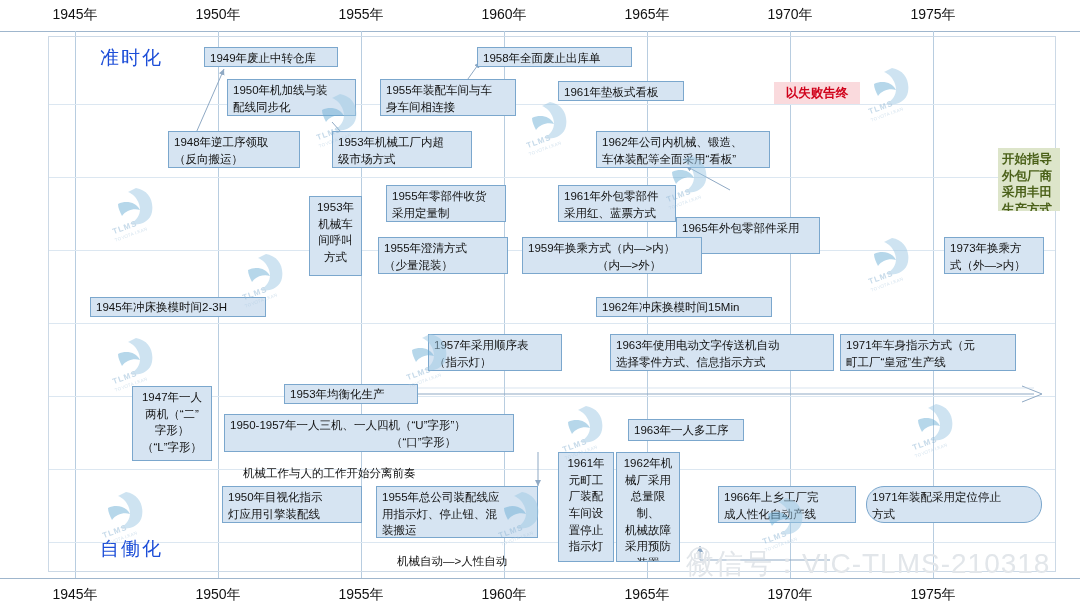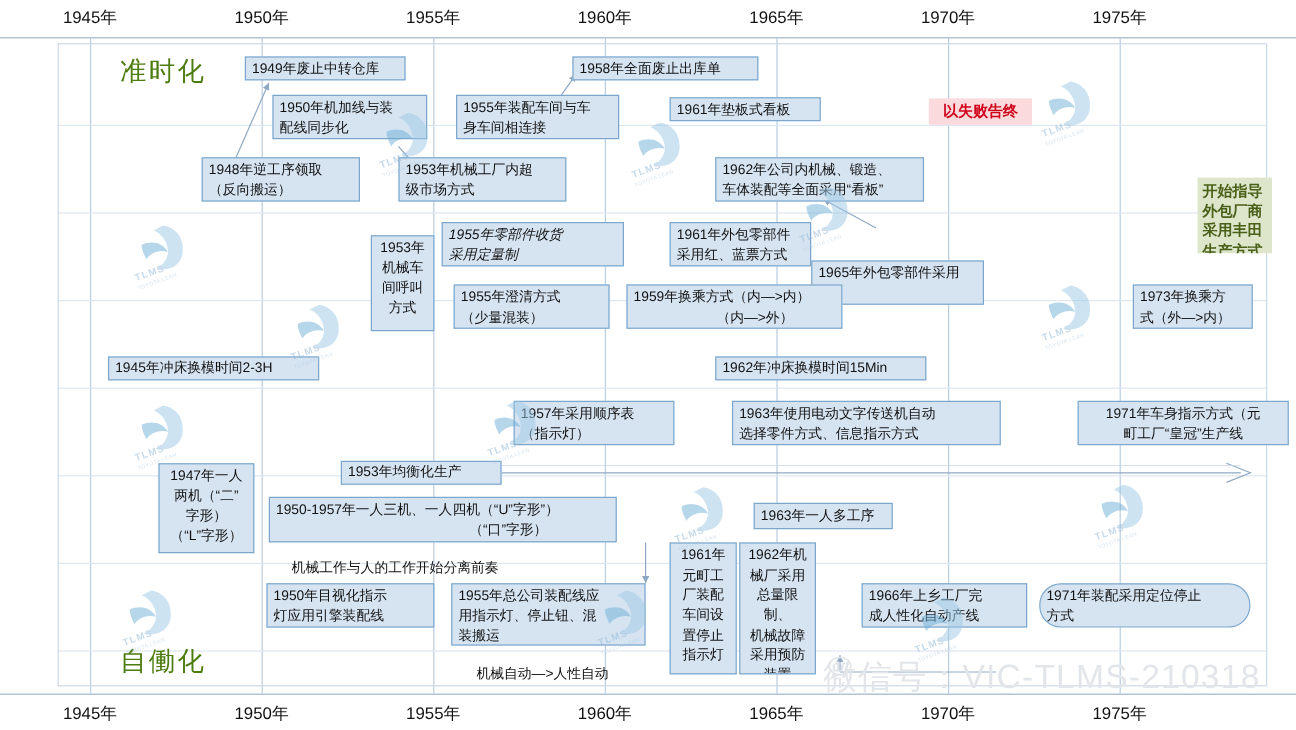--- a/index.html
+++ b/index.html
@@ -50,22 +50,22 @@
     box-sizing:border-box;
   }
   .hgrid{
     position:absolute;left:48px;width:1008px;height:0;
     border-top:1px solid #dce7f1;
   }
 
   
   .section-title{
     position:absolute;
-    font-size:22px;
-    color:#4d7c0f;
+    font-size:19px;
+    color:#1d4ed8;
     white-space:nowrap;
     letter-spacing:2px;
   }
 
   
   .box{
     position:absolute;
     box-sizing:border-box;
     background:#d6e4f2;
     border:1px solid #7ba7cd;
@@ -228,21 +228,21 @@
   <div class="box fail" style="left:774px;top:82px;width:86px;height:22px;">以失败告终</div>
 
   <div class="box" style="left:596px;top:131px;width:174px;height:37px;">1962年公司内机械、锻造、
 车体装配等全面采用“看板”</div>
 
   <div class="box green" style="left:998px;top:148px;width:62px;height:63px;">开始指导
 外包厂商
 采用丰田
 生产方式</div>
 
-  <div class="box" style="left:368px;top:185px;width:152px;height:37px;font-style:italic;">1955年零部件收货
+  <div class="box" style="left:386px;top:185px;width:120px;height:37px;">1955年零部件收货
 采用定量制</div>
 
   <div class="box" style="left:558px;top:185px;width:118px;height:37px;">1961年外包零部件
 采用红、蓝票方式</div>
 
   <div class="box" style="left:676px;top:185px;width:144px;height:37px;margin-top:32px;">1965年外包零部件采用“看
 板”100%交货方式</div>
 
   <div class="box center" style="left:309px;top:196px;width:53px;height:80px;">1953年
 机械车
@@ -262,21 +262,21 @@
 
   <div class="box mid" style="left:596px;top:297px;width:176px;height:20px;">1962年冲床换模时间15Min</div>
 
 
   <div class="box" style="left:428px;top:334px;width:134px;height:37px;">1957年采用顺序表
 （指示灯）</div>
 
   <div class="box" style="left:610px;top:334px;width:224px;height:37px;">1963年使用电动文字传送机自动
 选择零件方式、信息指示方式</div>
 
-  <div class="box" style="left:898px;top:334px;width:176px;height:37px;text-align:center;">1971年车身指示方式（元
+  <div class="box" style="left:840px;top:334px;width:176px;height:37px;">1971年车身指示方式（元
 町工厂“皇冠”生产线</div>
 
   <div class="box mid" style="left:284px;top:384px;width:134px;height:20px;">1953年均衡化生产</div>
 
   <div class="box center" style="left:132px;top:386px;width:80px;height:75px;">1947年一人
 两机（“二”
 字形）
 （“L”字形）</div>
 
   <div class="box" style="left:224px;top:414px;width:290px;height:38px;">1950-1957年一人三机、一人四机（“U”字形”）

